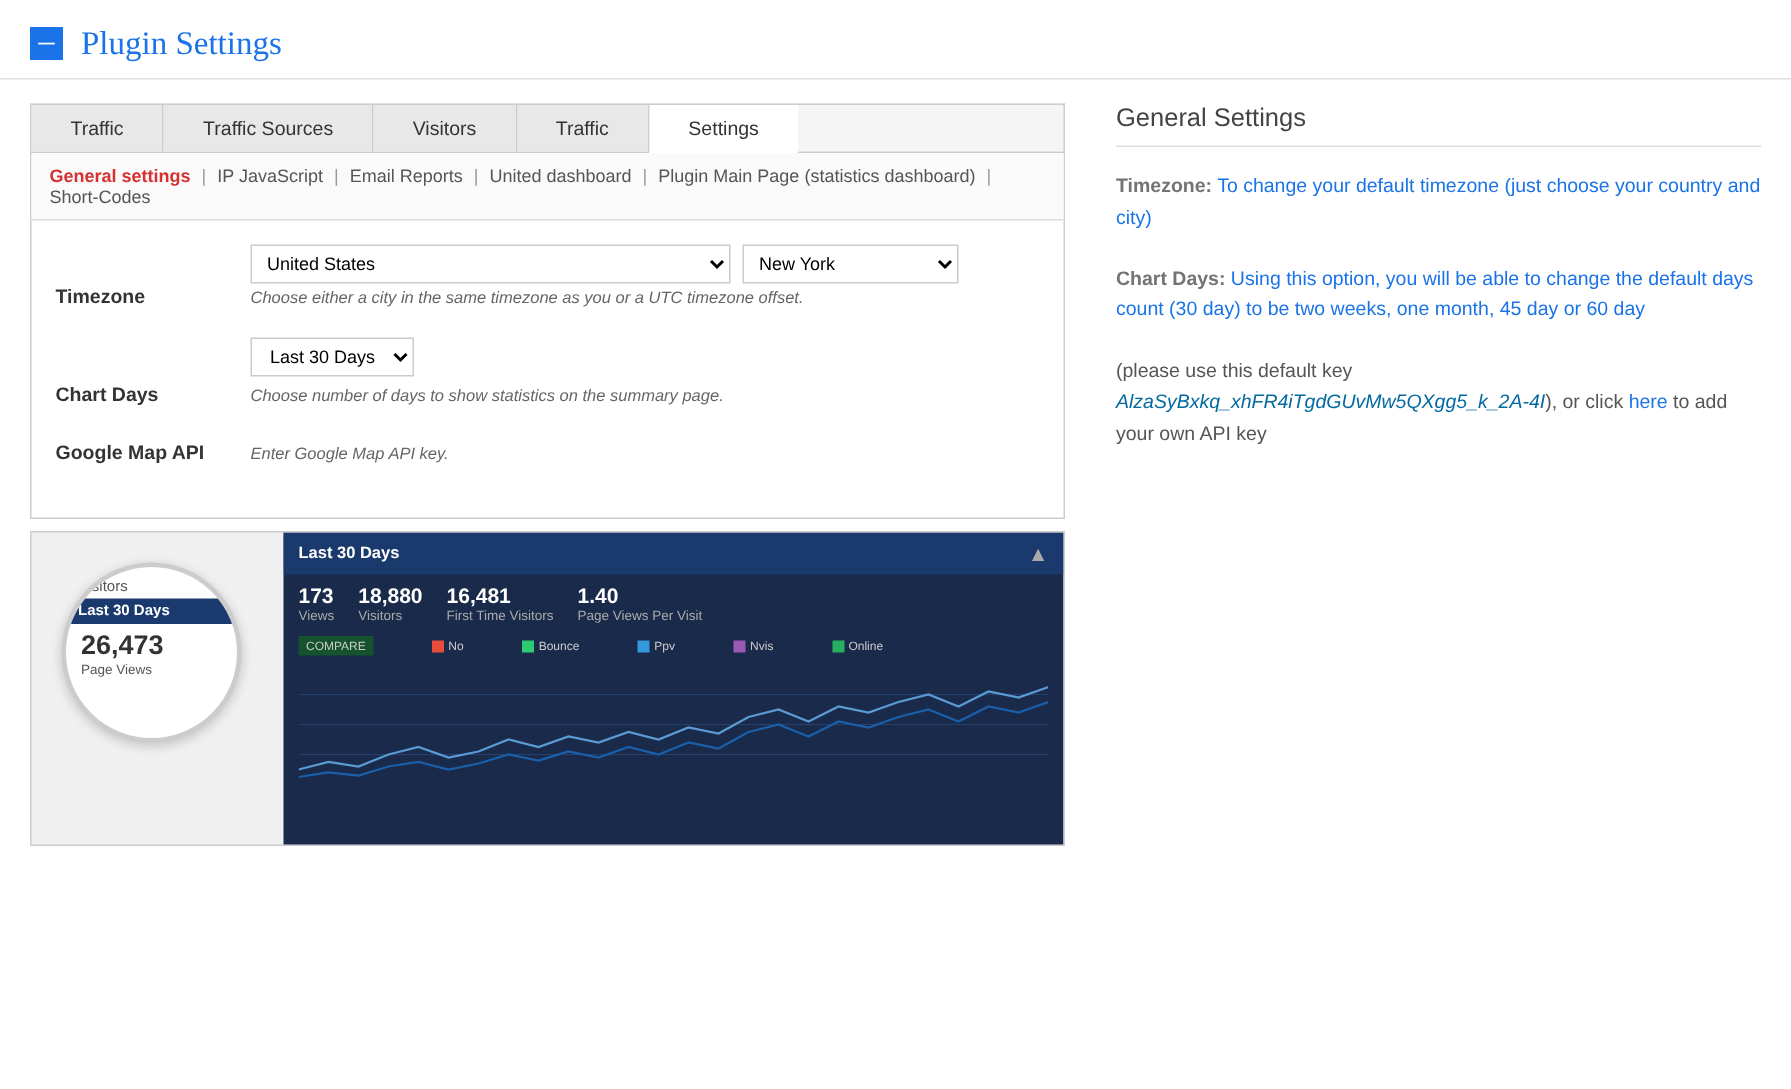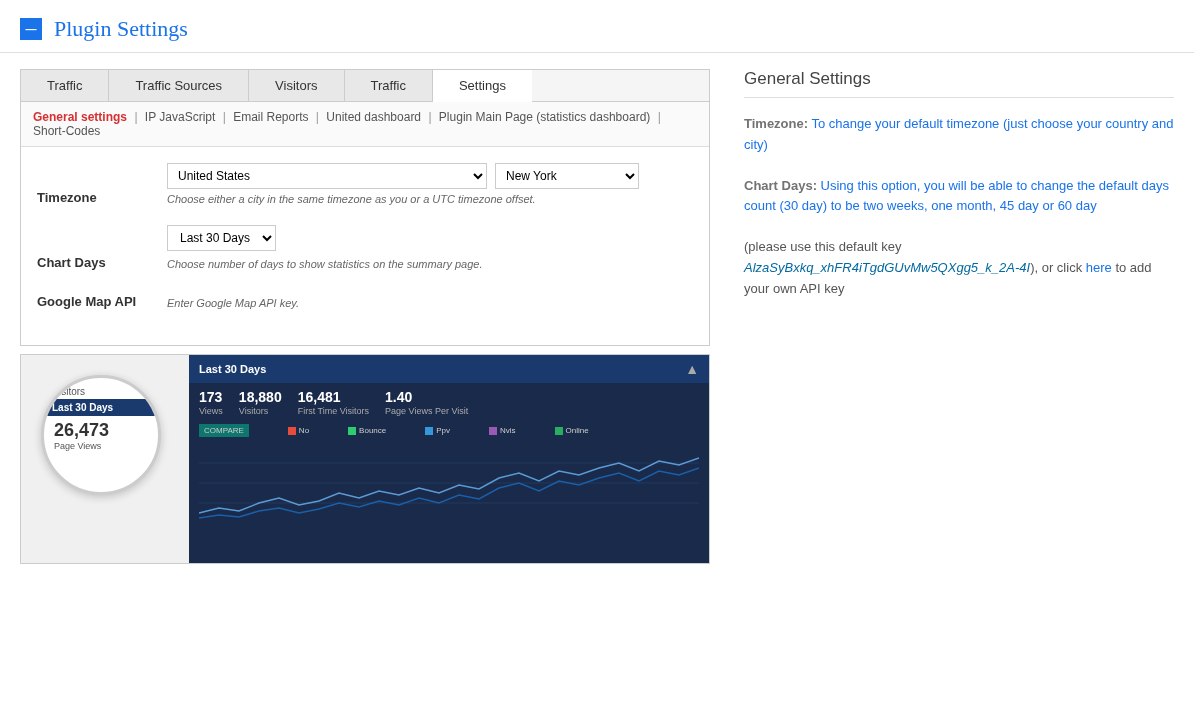--- a/index.html
+++ b/index.html
@@ -226,21 +226,21 @@
     .stat-lbl { font-size: 9px; color: #aaa; }
 
     .dash-legend {
       display: flex;
       padding: 2px 10px;
       gap: 8px;
       align-items: center;
       flex-wrap: wrap;
     }
     .legend-btn {
-      background: #0f766e;
+      background: #14532d;
       color: #ccc;
       font-size: 8px;
       padding: 2px 5px;
       border: none;
       cursor: pointer;
     }
     .legend-item {
       display: flex;
       align-items: center;
       gap: 3px;

